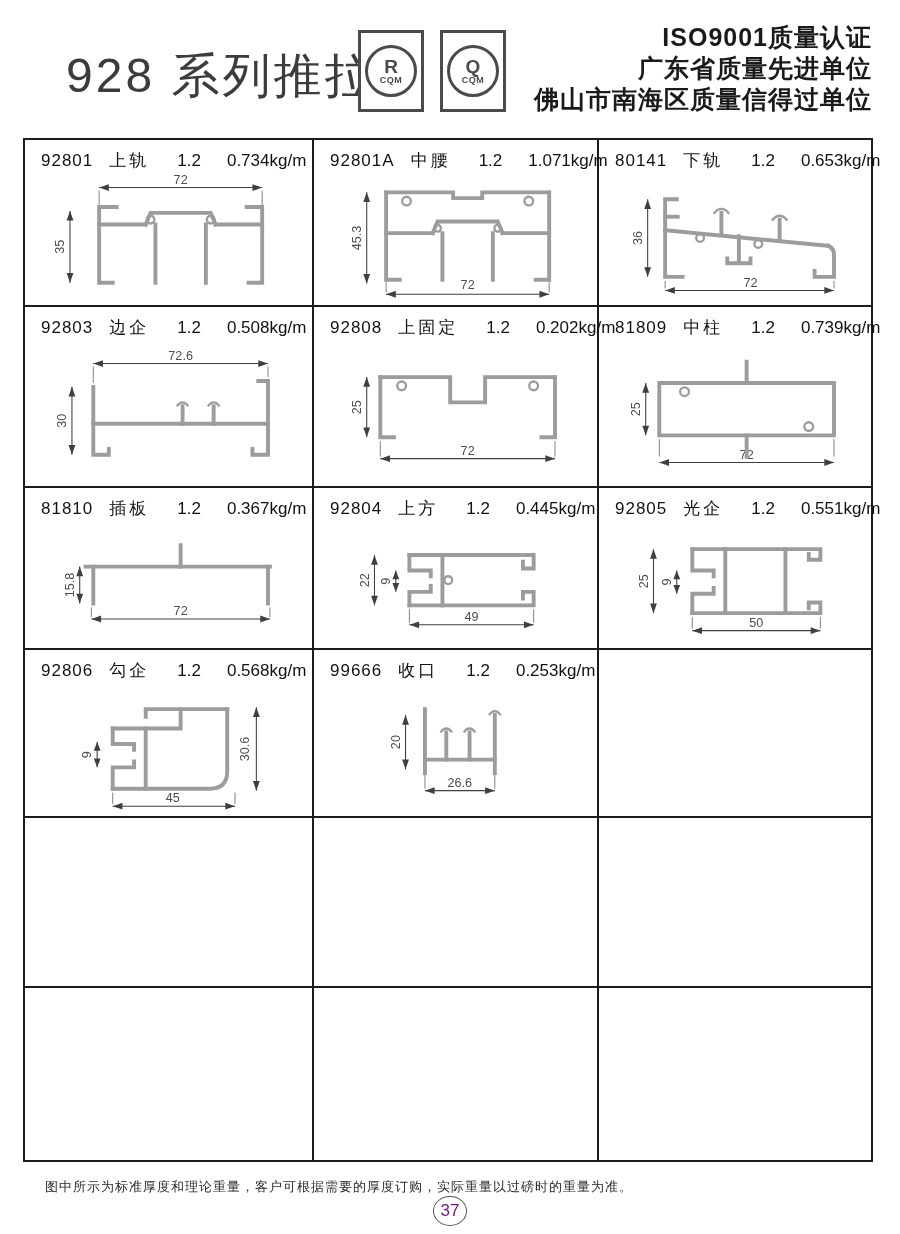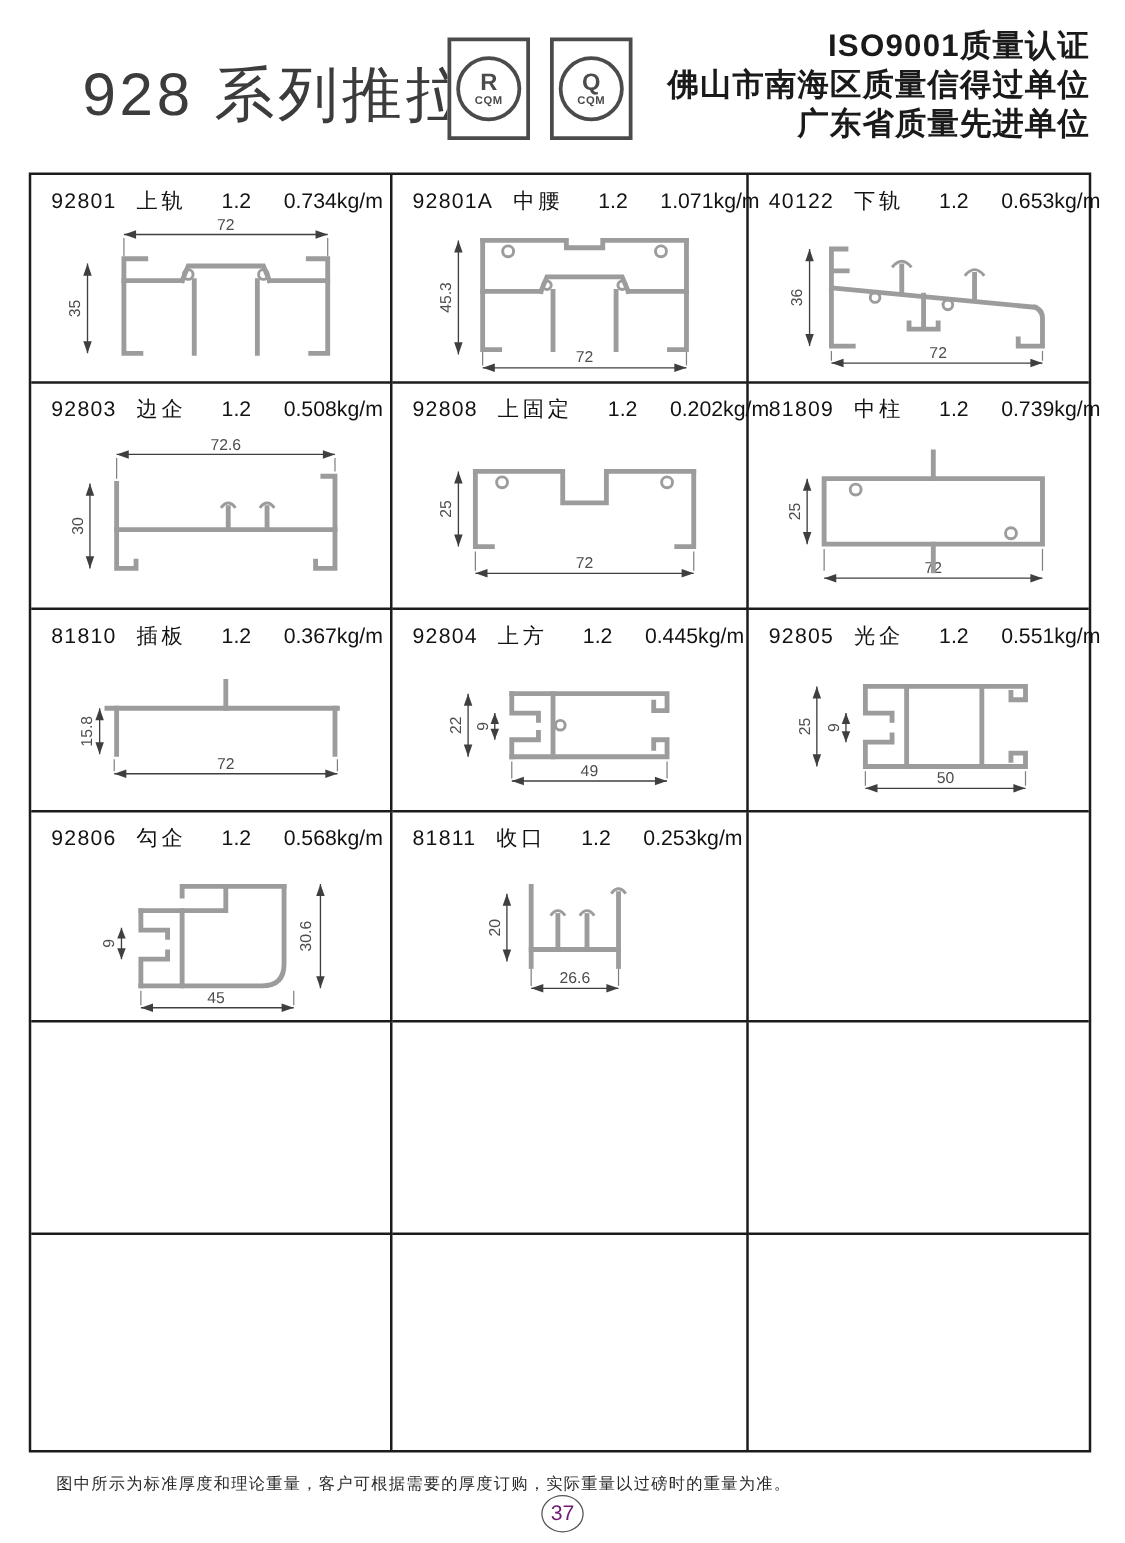--- a/index.html
+++ b/index.html
@@ -65,22 +65,22 @@
   </div>
   <div class="logo-box second">
     <div class="logo-circle">
       <span class="logo-symbol">Q</span>
       <span class="logo-caption">CQM</span>
     </div>
   </div>
 
   <div class="certs">
     <div class="cert-line">ISO9001质量认证</div>
+    <div class="cert-line">广东省质量先进单位</div>
     <div class="cert-line">佛山市南海区质量信得过单位</div>
-    <div class="cert-line">广东省质量先进单位</div>
   </div>
 
   <div class="grid">
 
     <div class="cell">
       <div class="cell-head">
         <span class="code">92801</span>
         <span class="pname">上轨</span>
         <span class="thick">1.2</span>
         <span class="weight">0.734kg/m</span>
@@ -144,21 +144,21 @@
             <circle class="clip" cx="117" cy="59" r="3.5"></circle>
               <circle class="clip" cx="179" cy="59" r="3.5"></circle>
             <path class="p" d="M122,64 V112 M174,64 V112"></path>
           </g>
         </svg>
       </div>
     </div>
 
     <div class="cell">
       <div class="cell-head">
-        <span class="code">40122</span>
+        <span class="code">80141</span>
         <span class="pname">下轨</span>
         <span class="thick">1.2</span>
         <span class="weight">0.653kg/m</span>
       </div>
       <div class="draw">
         <svg width="264" viewBox="0 0 272 126">
           <g>
             <line class="dim" x1="46" y1="26" x2="46" y2="106"></line>
             <polygon class="ah" points="46,26 42.5,36 49.5,36"></polygon>
               <polygon class="ah" points="46,106 42.5,96 49.5,96"></polygon>
@@ -419,21 +419,21 @@
             <path class="p" d="M78,50 V66 H100 V72"></path>
             <path class="p" d="M78,112 V90 H100 V84"></path>
             <path class="p" d="M112,50 V112"></path>
           </g>
         </svg>
       </div>
     </div>
 
     <div class="cell">
       <div class="cell-head">
-        <span class="code">81811</span>
+        <span class="code">99666</span>
         <span class="pname">收口</span>
         <span class="thick">1.2</span>
         <span class="weight">0.253kg/m</span>
       </div>
       <div class="draw">
         <svg width="264" viewBox="0 0 272 136">
           <g>
             <line class="dim" x1="84" y1="36" x2="84" y2="92"></line>
             <polygon class="ah" points="84,36 80.5,46 87.5,46"></polygon>
               <polygon class="ah" points="84,92 80.5,82 87.5,82"></polygon>

